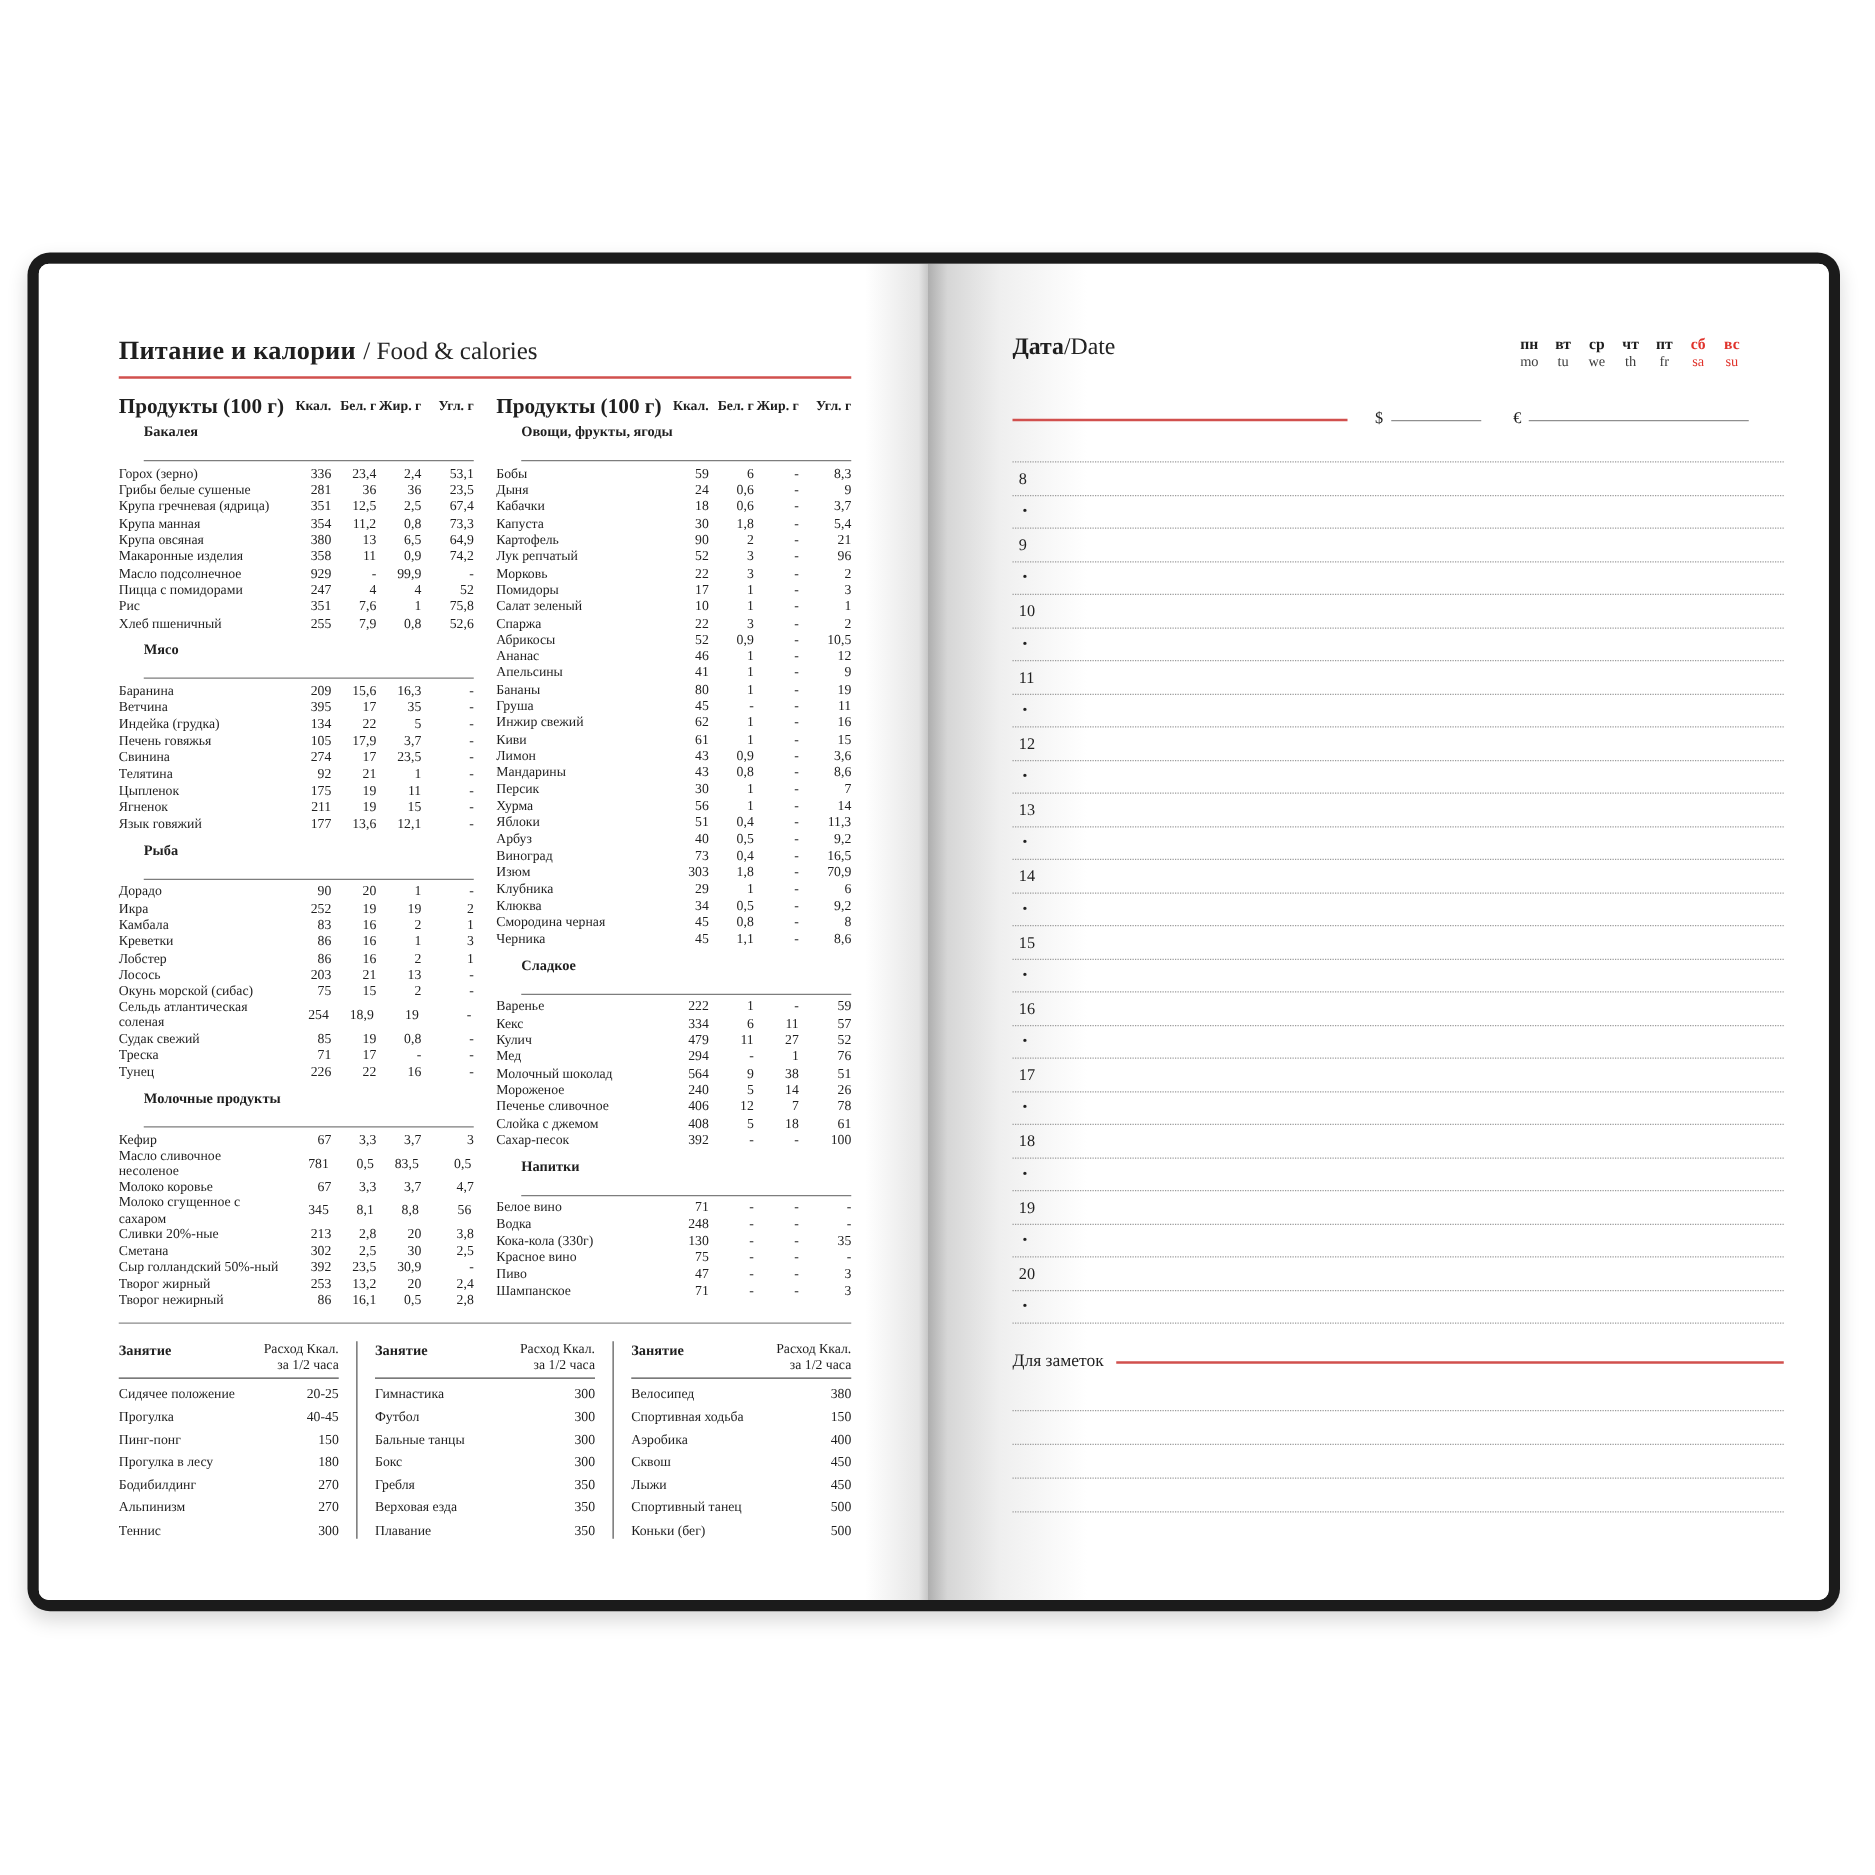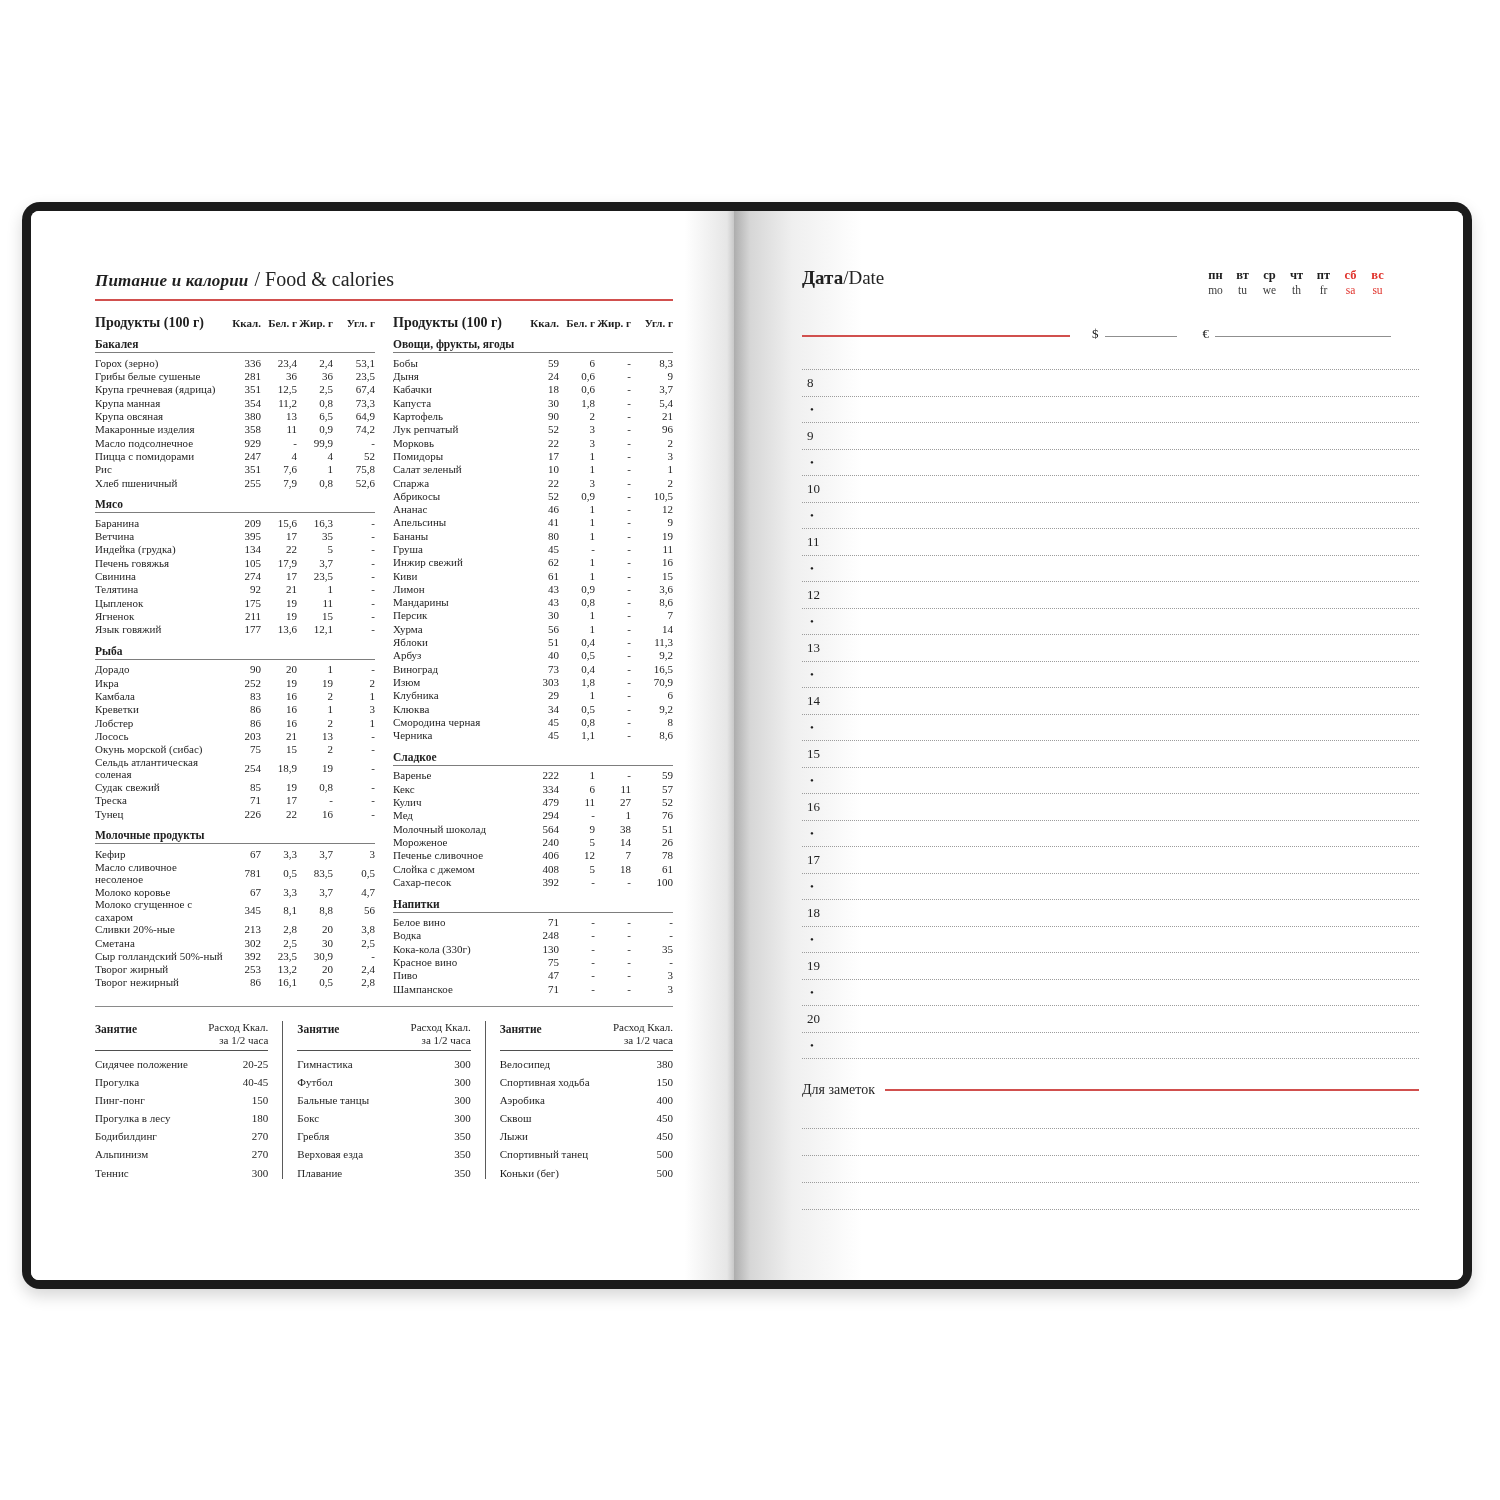--- a/index.html
+++ b/index.html
@@ -18,34 +18,34 @@
   .book{position:absolute;left:22px;top:202px;width:1450px;height:1087px;
         background:var(--cover);border-radius:18px;padding:9px;
         box-shadow:0 7px 16px rgba(0,0,0,.16);}
   .pages{display:flex;width:100%;height:100%;border-radius:8px;overflow:hidden;background:#fff;}
   .page-left{width:711px;background:linear-gradient(to right,#fff 0,#fff 93%,#e6e6e6 99%,#c8c8c8 100%);position:relative;}
   .page-right{flex:1;background:linear-gradient(to right,#adadad 0,#d6d6d6 16px,#efefef 58px,#fff 128px);position:relative;}
 
   
   .lp-content{margin:57px 61px 0 64px;}
   .lp-title{display:flex;align-items:baseline;border-bottom:2px solid var(--rule-red);padding-bottom:8px;}
-  .lp-title .ru{font-weight:bold;font-size:17px;letter-spacing:.2px;font-style:italic;}
+  .lp-title .ru{font-weight:bold;font-size:21px;letter-spacing:.2px;}
   .lp-title .en{font-size:20px;margin-left:6px;color:#242424;}
 
   .food-cols{display:flex;gap:18px;}
   .food-col{flex:1;min-width:0;}
   .frow{display:flex;align-items:center;min-height:13.3px;font-size:11px;line-height:12.2px;}
   .frow .label{flex:1;white-space:nowrap;min-width:0;}
   .row--2l .label{white-space:normal;max-width:128px;}
   .num{display:inline-block;text-align:right;flex:none;}
   .n1{width:40px}.n2{width:36px}.n3{width:36px}.n4{width:42px}
   .fhead{margin:15px 0 8px;font-weight:bold;font-size:11px;}
-  .fhead .label{font-size:14px;}
-  .sec-title{font-weight:bold;font-size:11.5px;margin-top:9px;padding-bottom:2px;
-             border-bottom:1px solid #7d7d7d;margin-bottom:3px;}
+  .fhead .label{font-size:17px;}
+  .sec-title{font-weight:bold;font-size:11.5px;margin-top:9px;padding-bottom:16px;
+             border-bottom:1px solid #7d7d7d;margin-bottom:3px;margin-left:20px;}
 
   .full-rule{border-top:1px solid #8a8a8a;margin-top:11px;}
   .footnotes{margin-top:8px;font-style:italic;font-size:11.5px;line-height:15px;}
 
   .activity{display:flex;margin-top:14px;font-size:11px;}
   .act-col{flex:1;padding:0 14px;border-left:1px solid #5a5a5a;}
   .act-col:first-child{border-left:none;padding-left:0;}
   .act-col:last-child{padding-right:0;}
   .act-head{display:flex;justify-content:space-between;align-items:flex-start;}
   .act-h-label{font-weight:bold;font-size:11.5px;padding-top:2px;}

